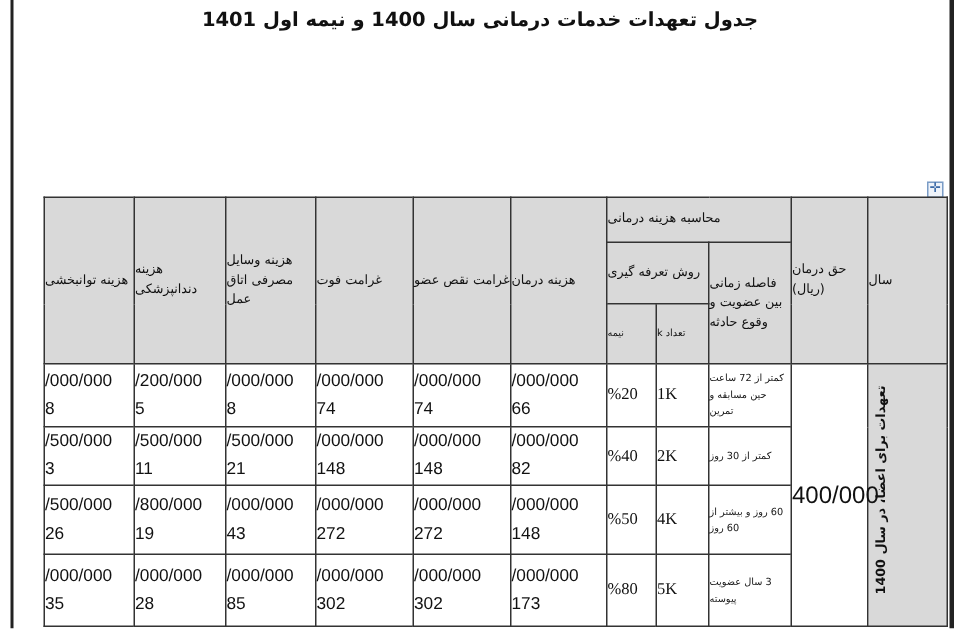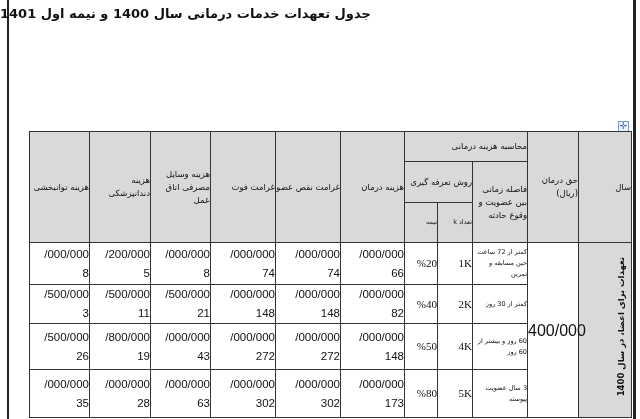--- a/index.html
+++ b/index.html
@@ -4,34 +4,34 @@
 <style>
   html, body { margin:0; padding:0; }
   body {
     width:640px; height:419px; overflow:hidden; background:#ffffff;
     font-family:"DejaVu Sans", sans-serif; color:#111;
     position:relative;
   }
   .page-edge-left { position:absolute; left:7px; top:0; width:2px; height:419px; background:#222; }
   .page-edge-right { position:absolute; left:633px; top:0; width:3px; height:419px; background:#222; }
   .title {
-    position:absolute; top:6px; left:0; width:640px; text-align:left;
+    position:absolute; top:6px; left:0; width:640px; text-align:center;
     font-family:"DejaVu Sans", sans-serif; font-size:13px; font-weight:bold; direction:rtl;
   }
   .move-handle {
     position:absolute; left:618px; top:121px; width:9px; height:9px;
     border:1px solid #7a9cc6; background:#eef3fa; color:#3b6aa8;
     font-size:9px; line-height:9px; text-align:center;
   }
   table.grid {
     position:absolute; left:29px; top:131px; width:602px; height:283px;
     border-collapse:collapse; table-layout:fixed; direction:rtl;
   }
   table.grid td, table.grid th {
-    border:1px solid #333; padding:0; text-align:right; vertical-align:middle;
+    border:1px solid #333; padding:0; text-align:left; vertical-align:middle;
     font-weight:normal;
   }
   th { background:#d9d9d9; font-size:8.5px; line-height:13px; }
   th.tiny { font-size:6.5px; }
   td { font-family:"Liberation Sans", sans-serif; font-size:11.5px; line-height:19px; background:#fff; }
   td.cond { font-family:"DejaVu Sans", sans-serif; font-size:6.5px; line-height:11px; }
   td.bold { font-weight:bold; font-size:11px;font-family:Liberation Serif, serif; }
   td.fee { vertical-align:top; padding-top:72px; font-size:16px; }
   td.year { background:#d9d9d9; }
   .vtext {
@@ -192,21 +192,21 @@
     <td>
           <span class="num">/000/000</span>
           <span class="num">302</span>
         </td>
     <td>
           <span class="num">/000/000</span>
           <span class="num">302</span>
         </td>
     <td>
           <span class="num">/000/000</span>
-          <span class="num">63</span>
+          <span class="num">85</span>
         </td>
     <td>
           <span class="num">/000/000</span>
           <span class="num">28</span>
         </td>
     <td>
           <span class="num">/000/000</span>
           <span class="num">35</span>
         </td>
   </tr>

